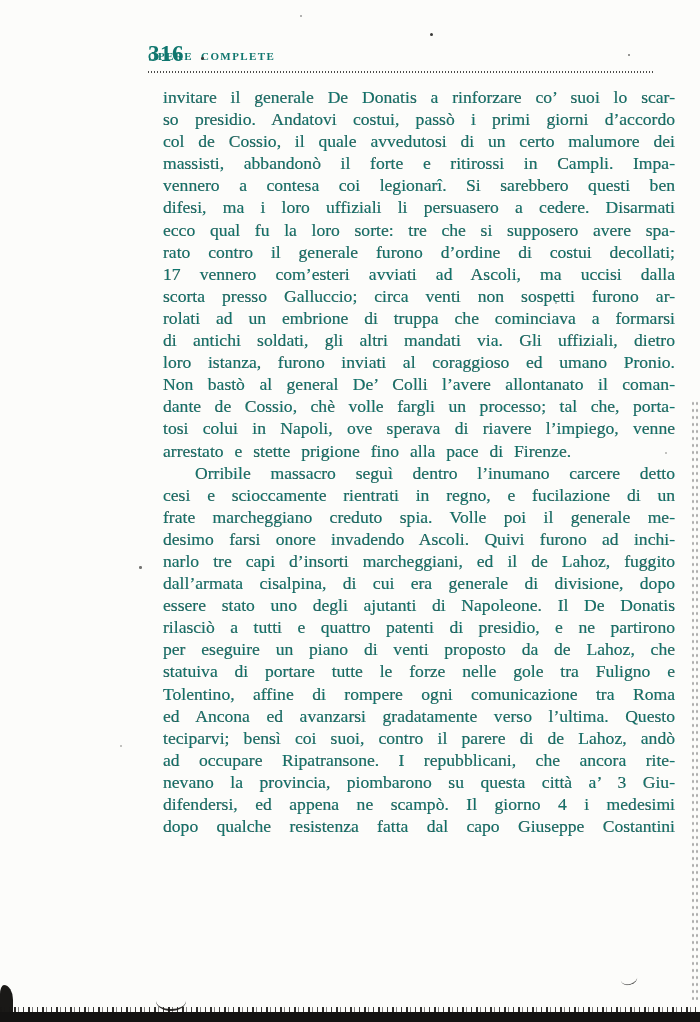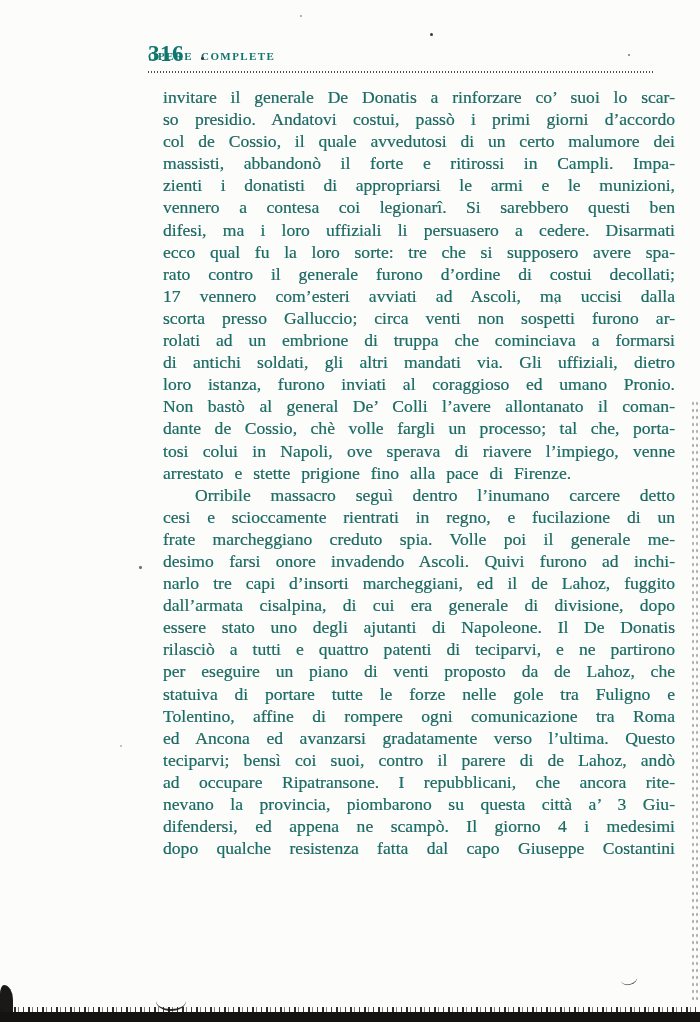--- a/index.html
+++ b/index.html
@@ -86,21 +86,20 @@
   <div class="page-number">316</div>
   <div class="header-title">OPERE COMPLETE</div>
   <div class="header-rule"></div>
 
   <div class="text-block">
     <div class="para para1">
         <div class="tline">invitare il generale De Donatis a rinforzare co’ suoi lo scar-</div>
         <div class="tline">so presidio. Andatovi costui, passò i primi giorni d’accordo</div>
         <div class="tline">col de Cossio, il quale avvedutosi di un certo malumore dei</div>
         <div class="tline">massisti, abbandonò il forte e ritirossi in Campli. Impa-</div>
-        <div class="tline">zienti i donatisti di appropriarsi le armi e le munizioni,</div>
         <div class="tline">vennero a contesa coi legionarî. Si sarebbero questi ben</div>
         <div class="tline">difesi, ma i loro uffiziali li persuasero a cedere. Disarmati</div>
         <div class="tline">ecco qual fu la loro sorte: tre che si supposero avere spa-</div>
         <div class="tline">rato contro il generale furono d’ordine di costui decollati;</div>
         <div class="tline">17 vennero com’esteri avviati ad Ascoli, ma uccisi dalla</div>
         <div class="tline">scorta presso Galluccio; circa venti non sospetti furono ar-</div>
         <div class="tline">rolati ad un embrione di truppa che cominciava a formarsi</div>
         <div class="tline">di antichi soldati, gli altri mandati via. Gli uffiziali, dietro</div>
         <div class="tline">loro istanza, furono inviati al coraggioso ed umano Pronio.</div>
         <div class="tline">Non bastò al general De’ Colli l’avere allontanato il coman-</div>
@@ -109,21 +108,21 @@
         <div class="tline">arrestato e stette prigione fino alla pace di Firenze.</div>
       </div>
     <div class="para para2">
         <div class="tline">Orribile massacro seguì dentro l’inumano carcere detto</div>
         <div class="tline">cesi e scioccamente rientrati in regno, e fucilazione di un</div>
         <div class="tline">frate marcheggiano creduto spia. Volle poi il generale me-</div>
         <div class="tline">desimo farsi onore invadendo Ascoli. Quivi furono ad inchi-</div>
         <div class="tline">narlo tre capi d’insorti marcheggiani, ed il de Lahoz, fuggito</div>
         <div class="tline">dall’armata cisalpina, di cui era generale di divisione, dopo</div>
         <div class="tline">essere stato uno degli ajutanti di Napoleone. Il De Donatis</div>
-        <div class="tline">rilasciò a tutti e quattro patenti di teciparvi, e ne partirono</div>
+        <div class="tline">rilasciò a tutti e quattro patenti di presidio, e ne partirono</div>
         <div class="tline">per eseguire un piano di venti proposto da de Lahoz, che</div>
         <div class="tline">statuiva di portare tutte le forze nelle gole tra Fuligno e</div>
         <div class="tline">Tolentino, affine di rompere ogni comunicazione tra Roma</div>
         <div class="tline">ed Ancona ed avanzarsi gradatamente verso l’ultima. Questo</div>
         <div class="tline">teciparvi; bensì coi suoi, contro il parere di de Lahoz, andò</div>
         <div class="tline">ad occupare Ripatransone. I repubblicani, che ancora rite-</div>
         <div class="tline">nevano la provincia, piombarono su questa città a’ 3 Giu-</div>
         <div class="tline">difendersi, ed appena ne scampò. Il giorno 4 i medesimi</div>
         <div class="tline">dopo qualche resistenza fatta dal capo Giuseppe Costantini</div>
       </div>

